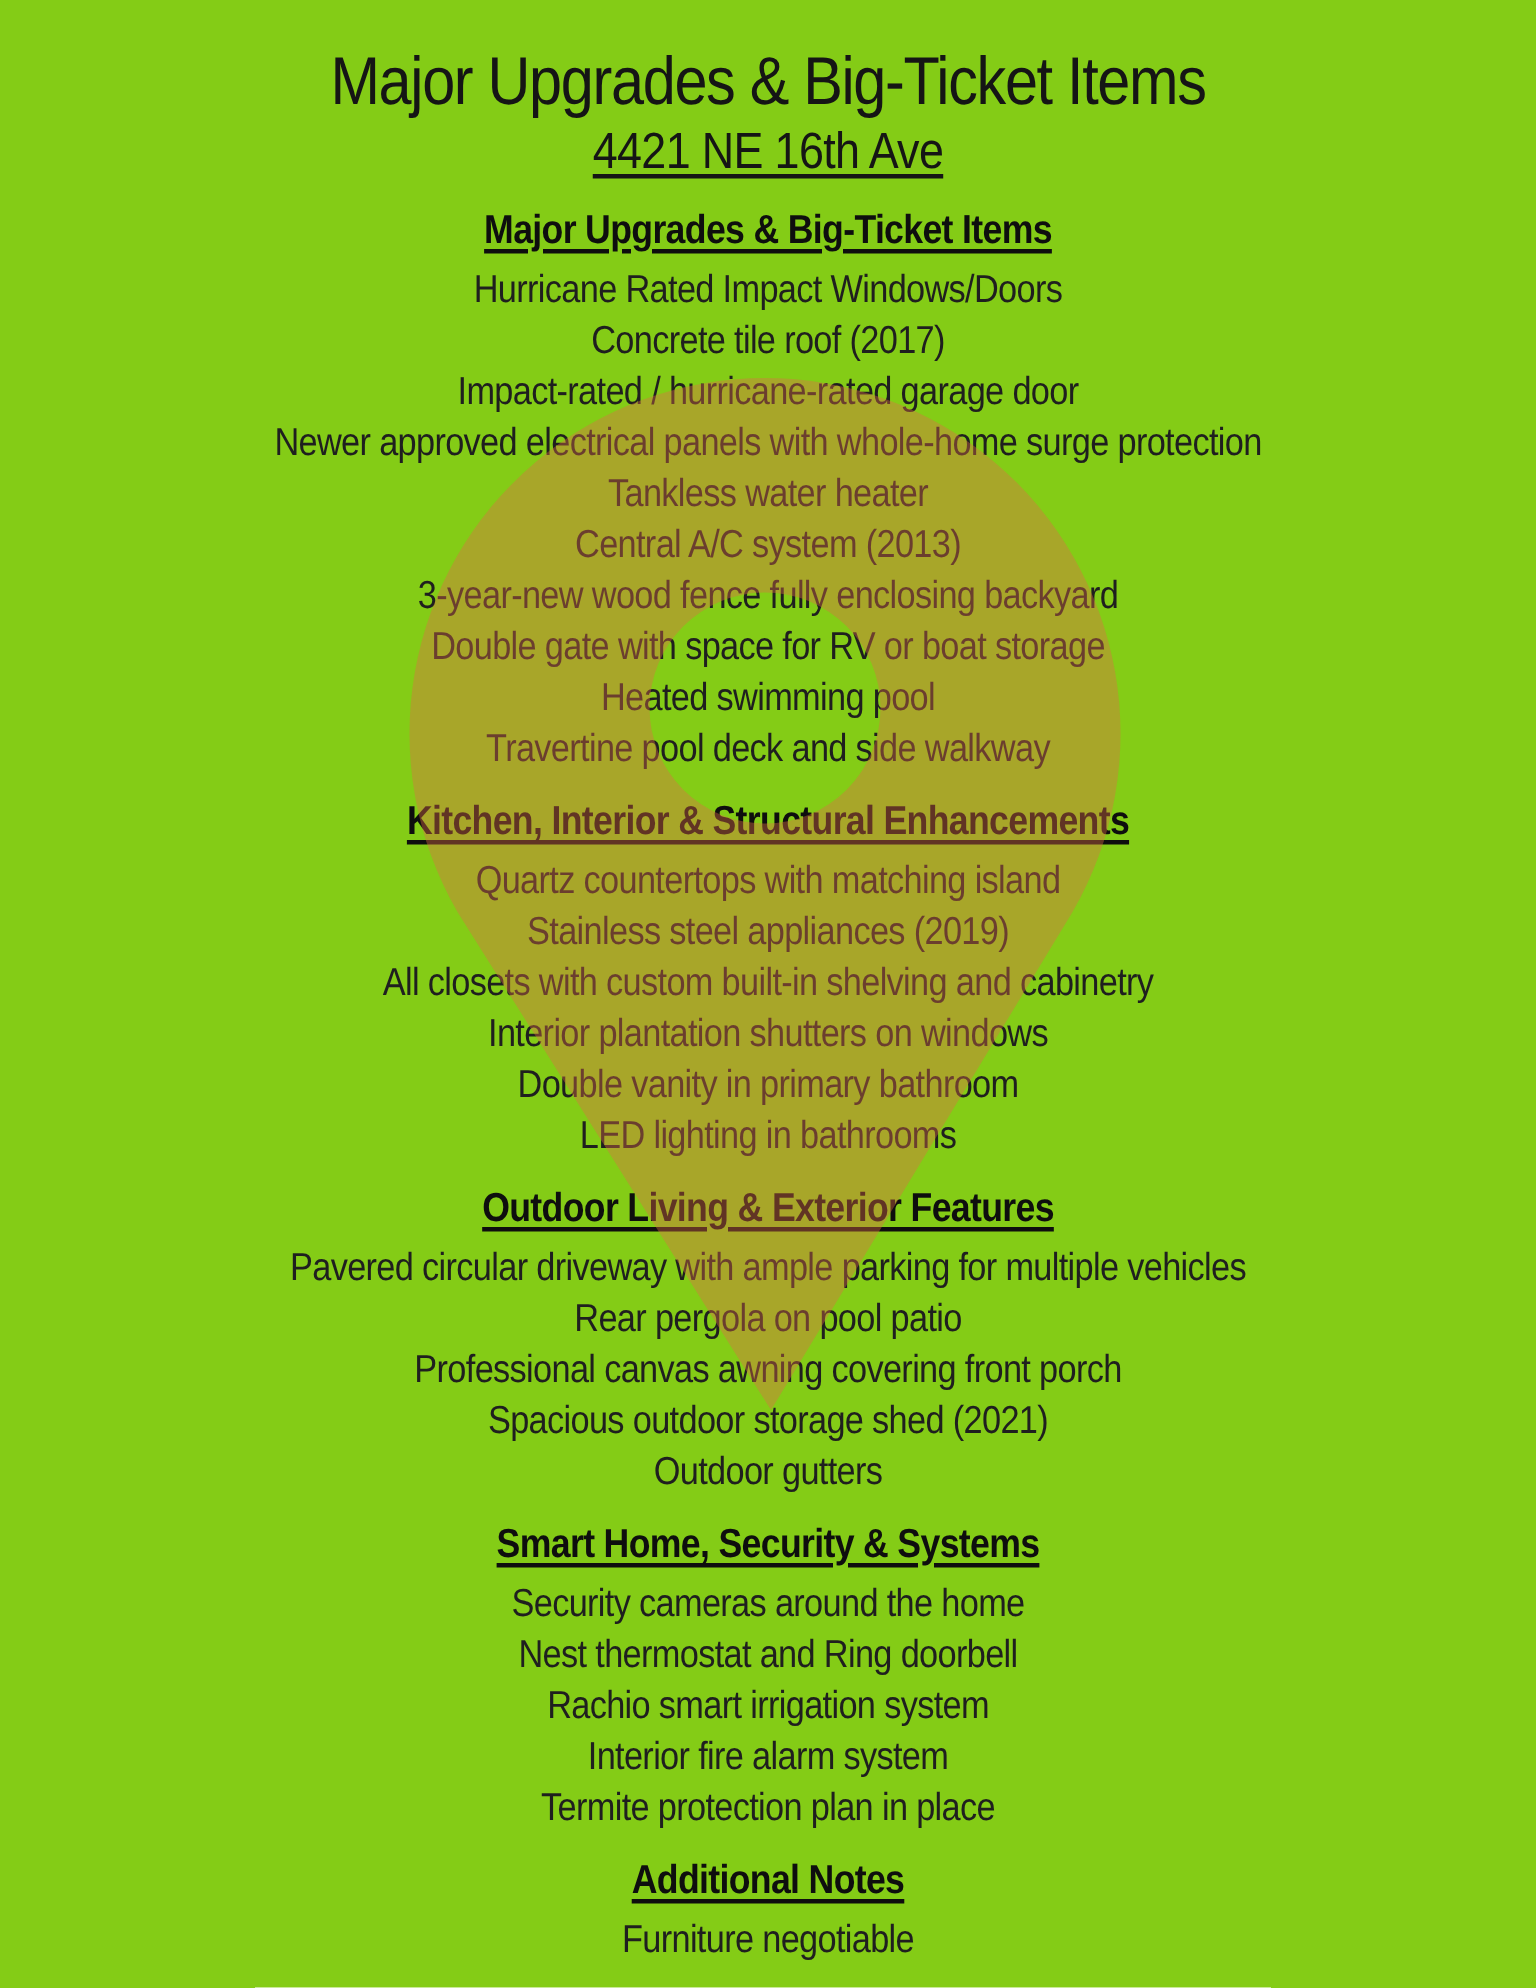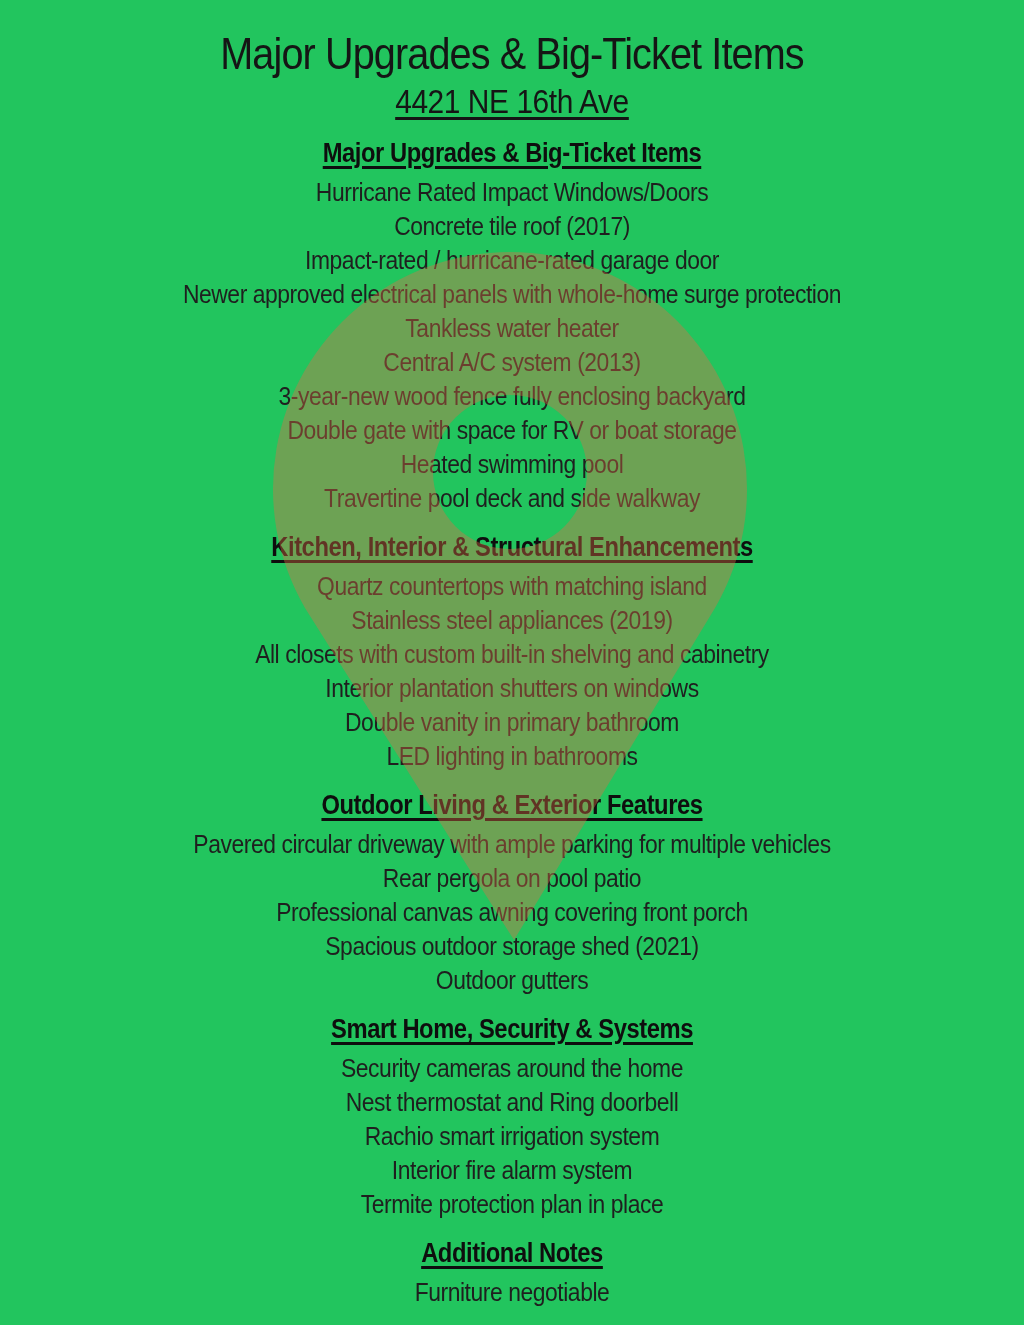--- a/index.html
+++ b/index.html
@@ -1,20 +1,20 @@
 <!DOCTYPE html>
 <html><head>
 <meta charset="utf-8">
 <style>
   html,body { margin:0; padding:0; background:#ffffff; }
   .page {
     position:relative;
     width:1024px;
     height:1325px;
-    background:#22c55e;
+    background:#84cc16;
     overflow:hidden;
     font-family:"Liberation Sans","DejaVu Sans",sans-serif;
   }
   .content {
     position:absolute;
     left:0; top:0;
     width:1024px;
     text-align:center;
     transform:scaleX(0.88);
     transform-origin:512px 0;

